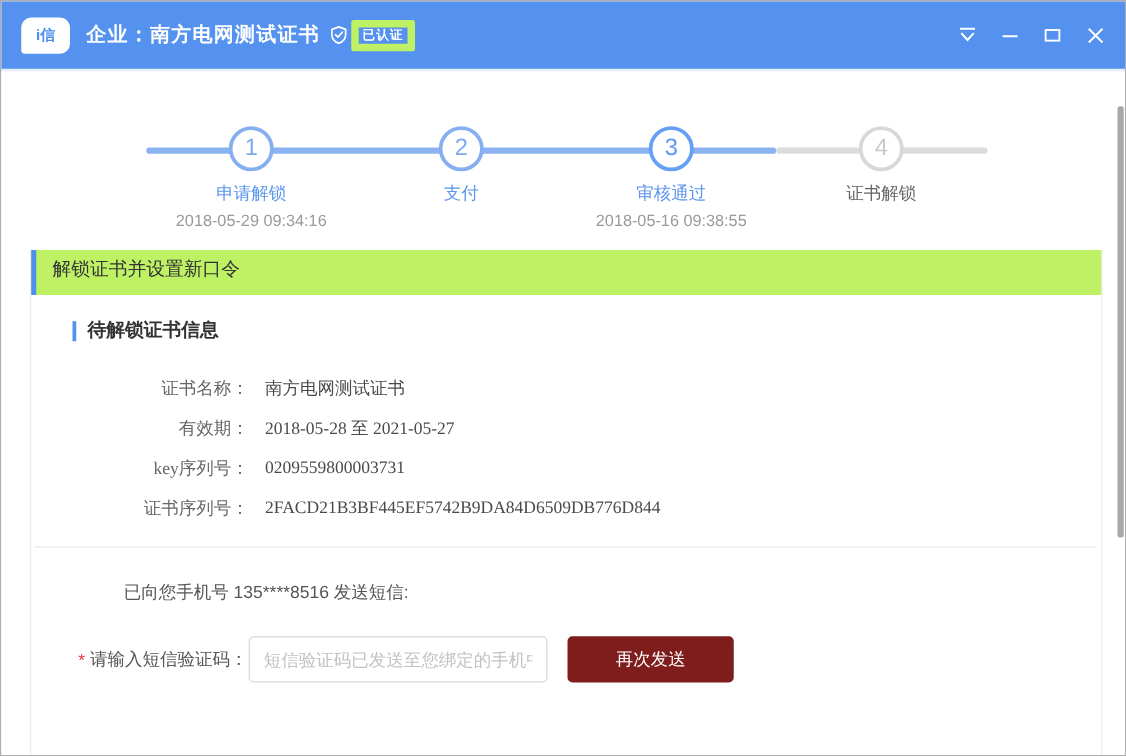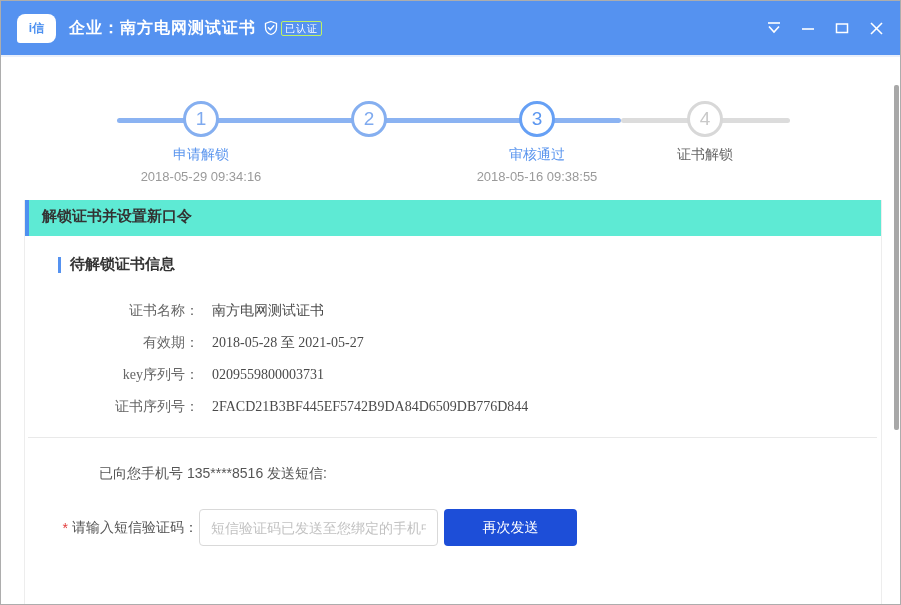--- a/index.html
+++ b/index.html
@@ -39,22 +39,22 @@
     margin-left: 13px; letter-spacing: 1px;
     white-space: nowrap;
   }
   .badge {
     display: flex; align-items: center;
     margin-left: 7px;
   }
   .badge svg { display: block; }
   .badge-text {
     margin-left: 2px;
-    color: #fff; font-size: 10px; font-weight: normal;
-    border: 1px solid #bef264; border-radius: 2px;
+    color: #fff; font-size: 10px; font-weight: bold;
+    border: 6px solid #bef264; border-radius: 2px;
     padding: 1px 3px; line-height: 11px;
     letter-spacing: 1px;
   }
   .win-controls {
     margin-left: auto;
     display: flex; align-items: center;
     gap: 14px;
   }
   .win-btn {
     width: 20px; height: 20px;
@@ -91,24 +91,24 @@
   .step-date { margin-top: 5px; font-size: 13px; color: #9a9a9a; white-space: nowrap; }
   
   .card {
     position: absolute; top: 143px; left: 23px;
     width: 858px; bottom: -10px;
     border: 1px solid #ededed; border-top: none;
     background: #fff;
   }
   .card-header {
     height: 36px; line-height: 32px;
-    background: #5eead4;
+    background: #bef264;
     border-left: 4px solid #4e90f0;
     padding-left: 13px;
-    font-size: 15px; font-weight: bold; color: #333;
+    font-size: 15px; font-weight: normal; color: #333;
   }
   .card-body { padding: 19px 0 0 33px; }
   .sub-header {
     display: flex; align-items: center;
     font-size: 15px; font-weight: bold; color: #333;
   }
   .accent-bar {
     display: inline-block;
     width: 3px; height: 16px;
     background: #5592f0;
@@ -133,23 +133,23 @@
   .sms-input {
     margin-left: 1px;
     width: 239px; height: 37px;
     border: 1px solid #d9d9d9; border-radius: 4px;
     padding: 0 11px; font-size: 14px; color: #333;
     outline: none;
     font-family: "Liberation Sans", "DejaVu Sans", sans-serif;
   }
   .sms-input::placeholder { color: #c2c2c2; }
   .resend-btn {
-    margin-left: 6px;
+    margin-left: 16px;
     width: 133px; height: 37px;
-    background: #1d4ed8; color: #fff;
+    background: #7f1d1d; color: #fff;
     border: none; border-radius: 4px;
     font-size: 14px; cursor: pointer;
     font-family: "Liberation Sans", "DejaVu Sans", sans-serif;
   }
   
   .scrollbar-track {
     position: absolute; top: 0; right: 0; width: 7px; height: 547px;
     background: transparent;
   }
   .scrollbar-thumb {
@@ -209,20 +209,21 @@
       <div class="track track-active"></div>
       <div class="track track-inactive"></div>
 
       <div class="step step-1 step-done">
         <div class="circle">1</div>
         <div class="step-label">申请解锁</div>
         <div class="step-date">2018-05-29 09:34:16</div>
       </div>
       <div class="step step-2 step-done">
         <div class="circle">2</div>
+        <div class="step-label">支付</div>
       </div>
       <div class="step step-3 step-current">
         <div class="circle">3</div>
         <div class="step-label">审核通过</div>
         <div class="step-date">2018-05-16 09:38:55</div>
       </div>
       <div class="step step-4 step-pending">
         <div class="circle">4</div>
         <div class="step-label">证书解锁</div>
         <div class="step-date"></div>

